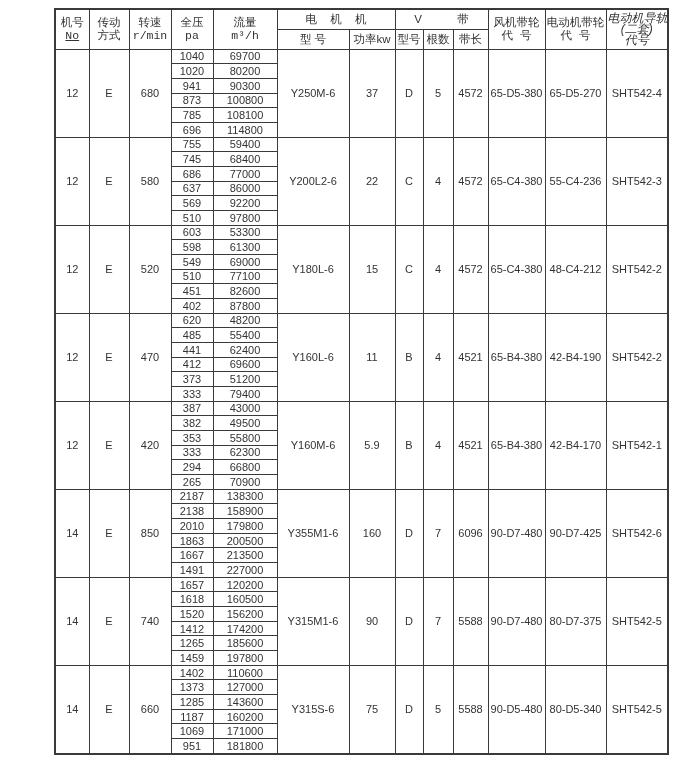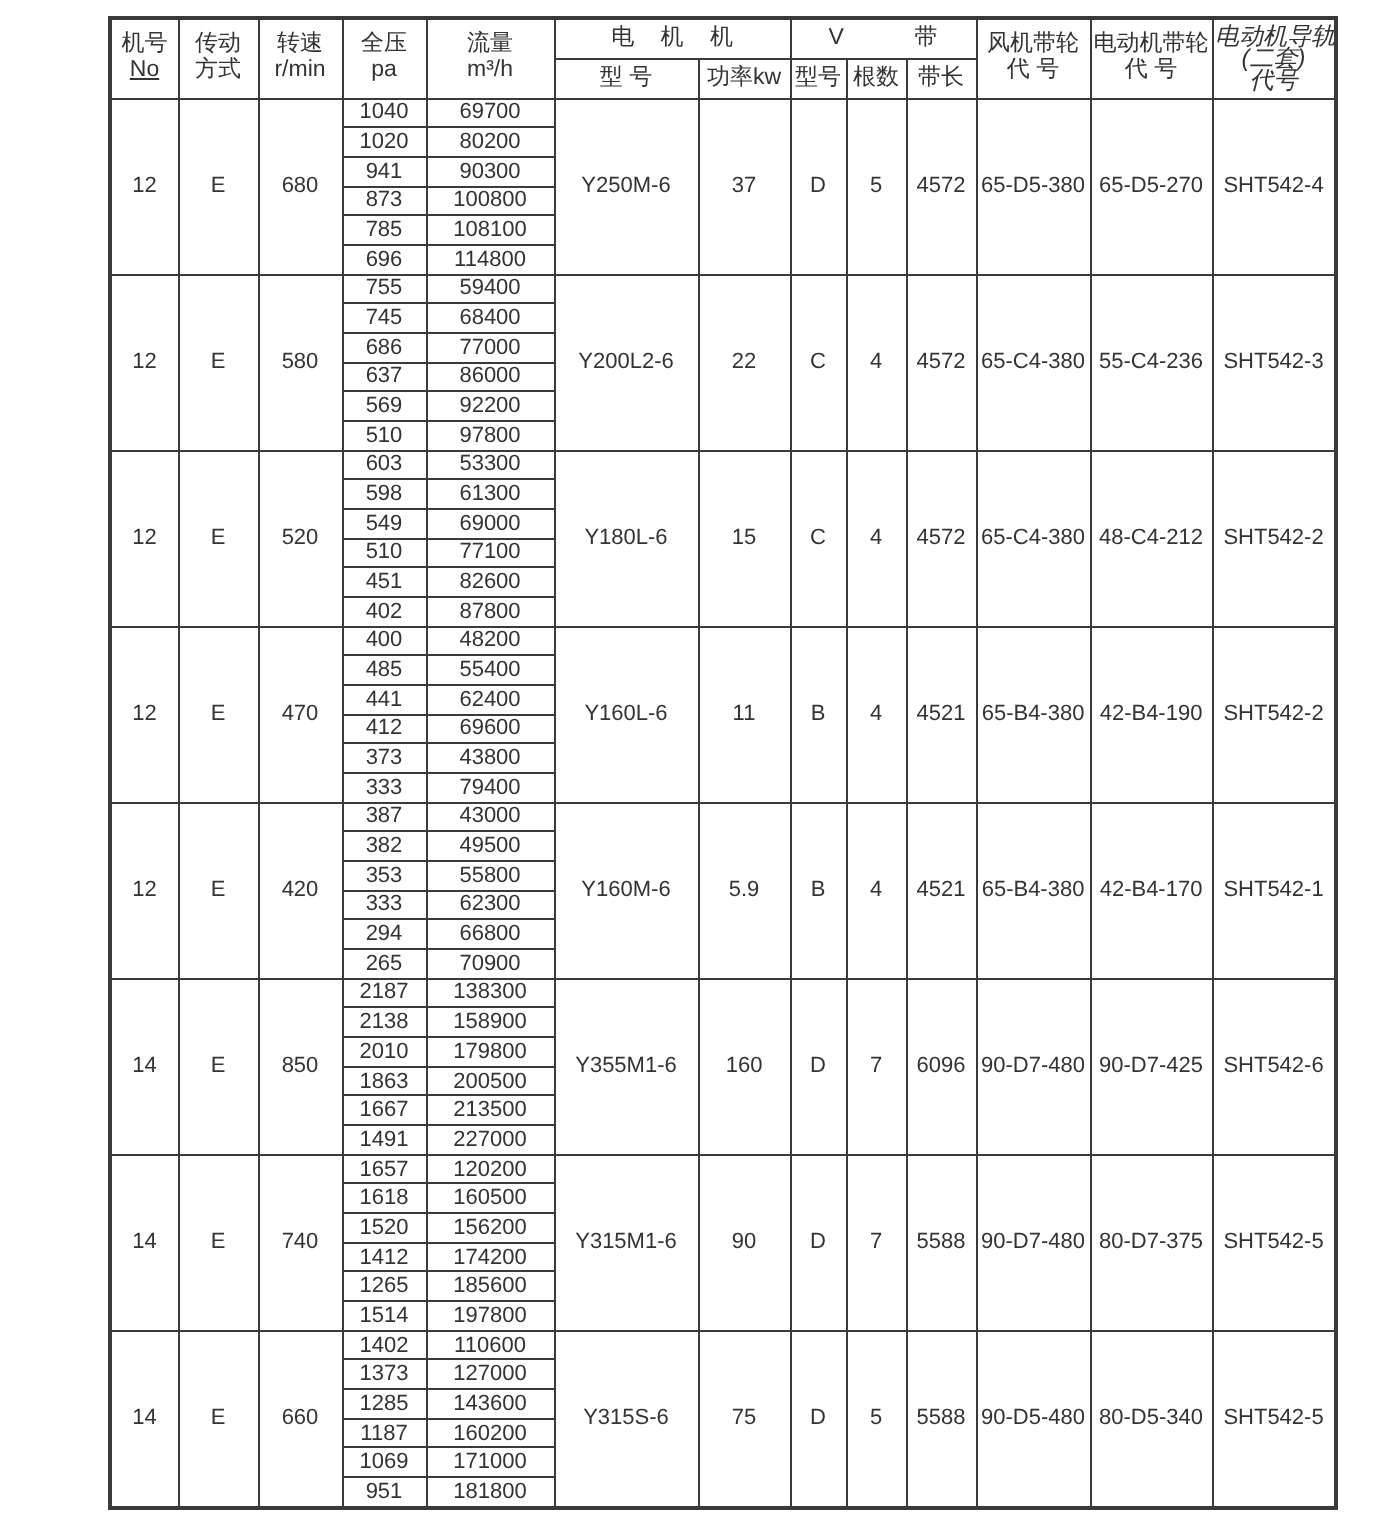--- a/index.html
+++ b/index.html
@@ -31,21 +31,21 @@
     font-weight: normal;
     font-size: 11.5px;
     line-height: 13px;
   }
   thead tr.hrow1 { height: 20px; }
   thead tr.hrow2 { height: 20px; }
   tbody td {
     font-size: 11px;
     line-height: 12px;
   }
-  .hline { display: block; line-height: 13px; }
+  .hline { display: block; line-height: 13px; font-family: Liberation Mono, monospace; }
   .hline-sm { display: block; line-height: 11px; font-size: 12px; font-style: italic; }
   .u { text-decoration: underline; }
   .motor-group-label { letter-spacing: 5px; padding-left: 5px; margin-top: 36px; }
   .vbelt-group { display: flex; justify-content: space-around; align-items: center; }
 </style>
 </head>
 <body>
 
 <table class="spec">
   <colgroup>
@@ -219,21 +219,21 @@
         <td>82600</td>
       </tr>
       <tr>
         <td>402</td>
         <td>87800</td>
       </tr>
       <tr>
         <td rowspan="6">12</td>
         <td rowspan="6">E</td>
         <td rowspan="6">470</td>
-        <td>400</td>
+        <td>620</td>
         <td>48200</td>
         <td rowspan="6">Y160L-6</td>
         <td rowspan="6">11</td>
         <td rowspan="6">B</td>
         <td rowspan="6">4</td>
         <td rowspan="6">4521</td>
         <td rowspan="6">65-B4-380</td>
         <td rowspan="6">42-B4-190</td>
         <td rowspan="6">SHT542-2</td>
       </tr>
@@ -244,21 +244,21 @@
       <tr>
         <td>441</td>
         <td>62400</td>
       </tr>
       <tr>
         <td>412</td>
         <td>69600</td>
       </tr>
       <tr>
         <td>373</td>
-        <td>43800</td>
+        <td>51200</td>
       </tr>
       <tr>
         <td>333</td>
         <td>79400</td>
       </tr>
       <tr>
         <td rowspan="6">12</td>
         <td rowspan="6">E</td>
         <td rowspan="6">420</td>
         <td>387</td>
@@ -352,21 +352,21 @@
       </tr>
       <tr>
         <td>1412</td>
         <td>174200</td>
       </tr>
       <tr>
         <td>1265</td>
         <td>185600</td>
       </tr>
       <tr>
-        <td>1514</td>
+        <td>1459</td>
         <td>197800</td>
       </tr>
       <tr>
         <td rowspan="6">14</td>
         <td rowspan="6">E</td>
         <td rowspan="6">660</td>
         <td>1402</td>
         <td>110600</td>
         <td rowspan="6">Y315S-6</td>
         <td rowspan="6">75</td>

